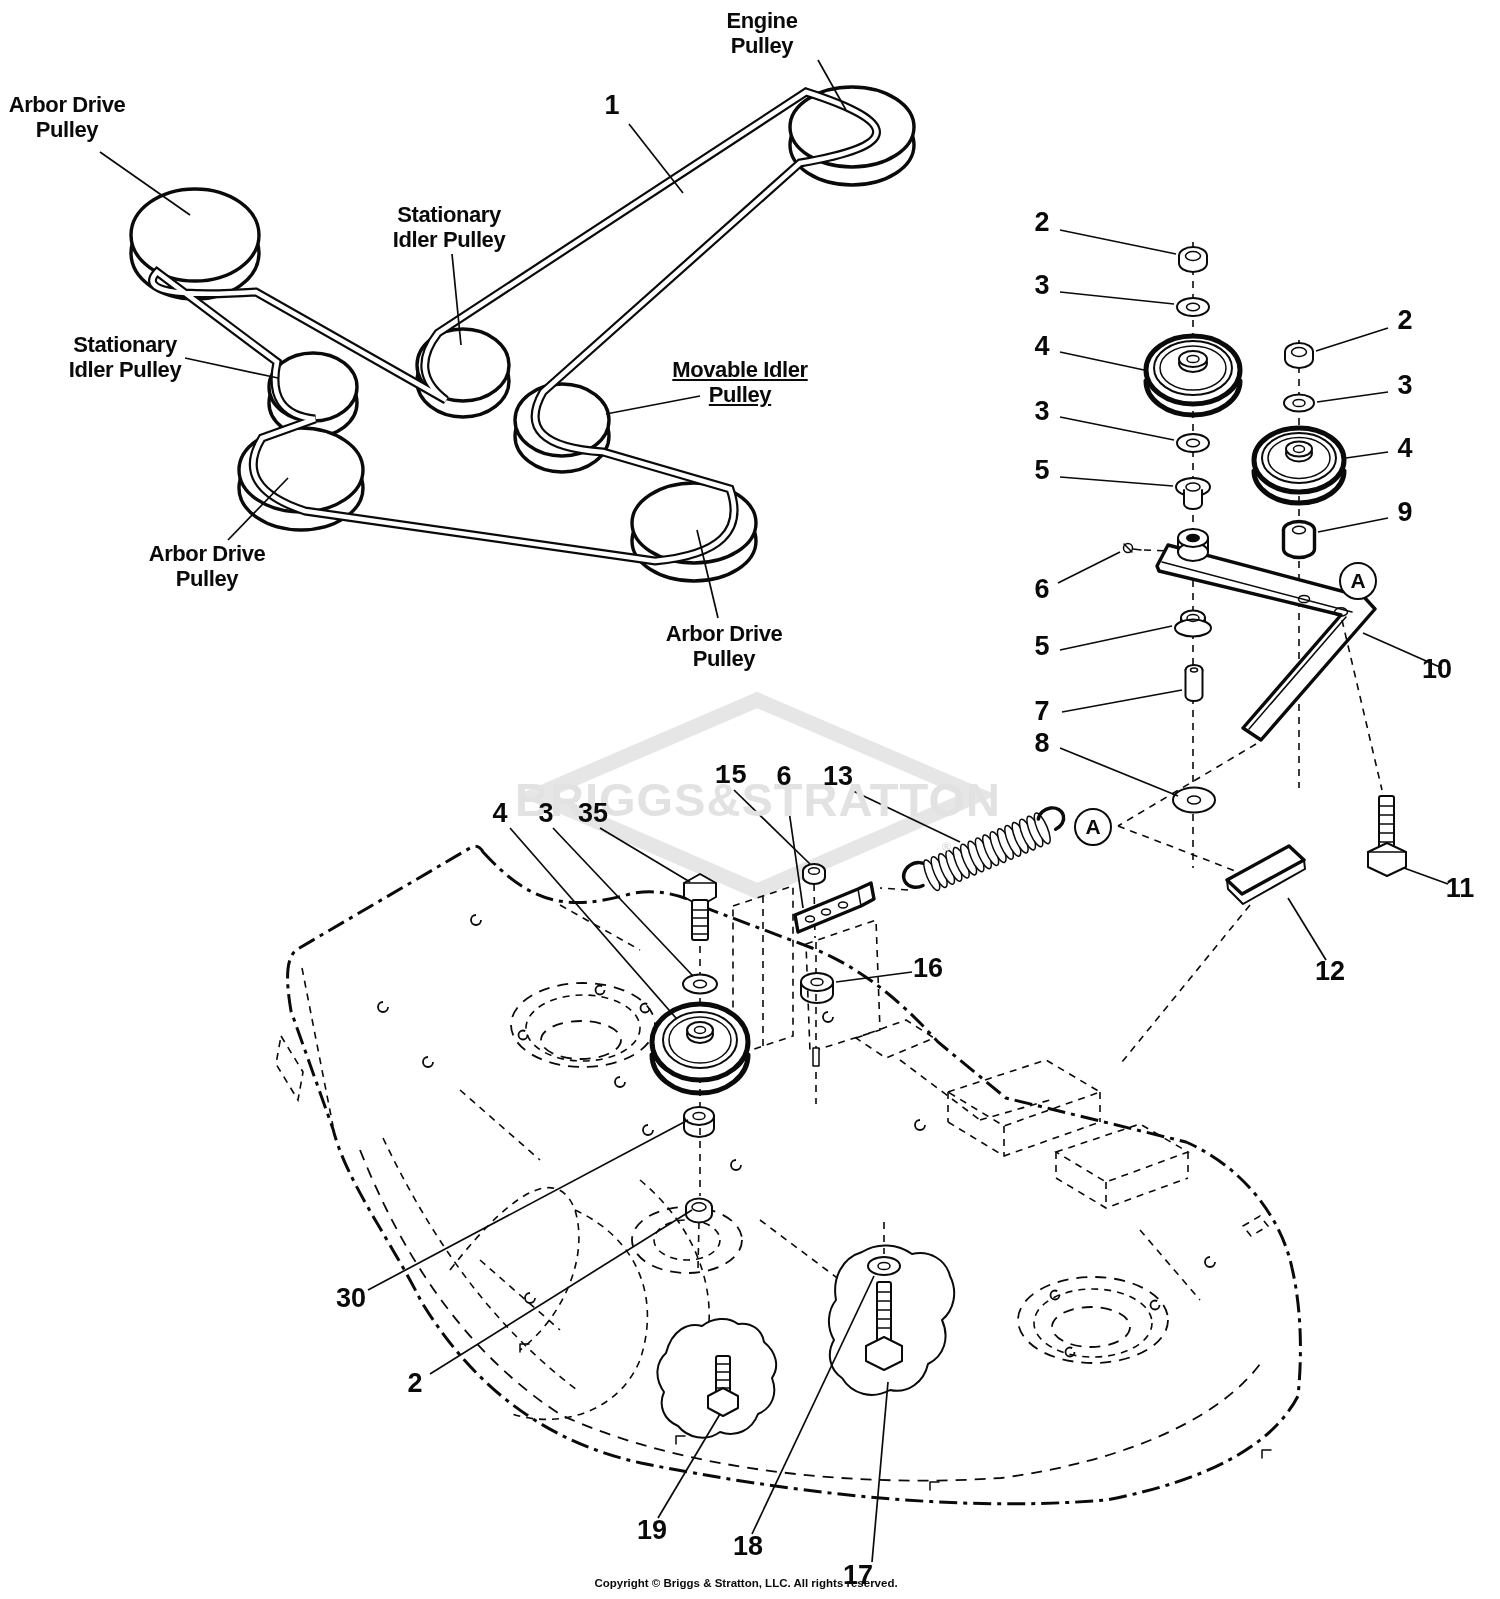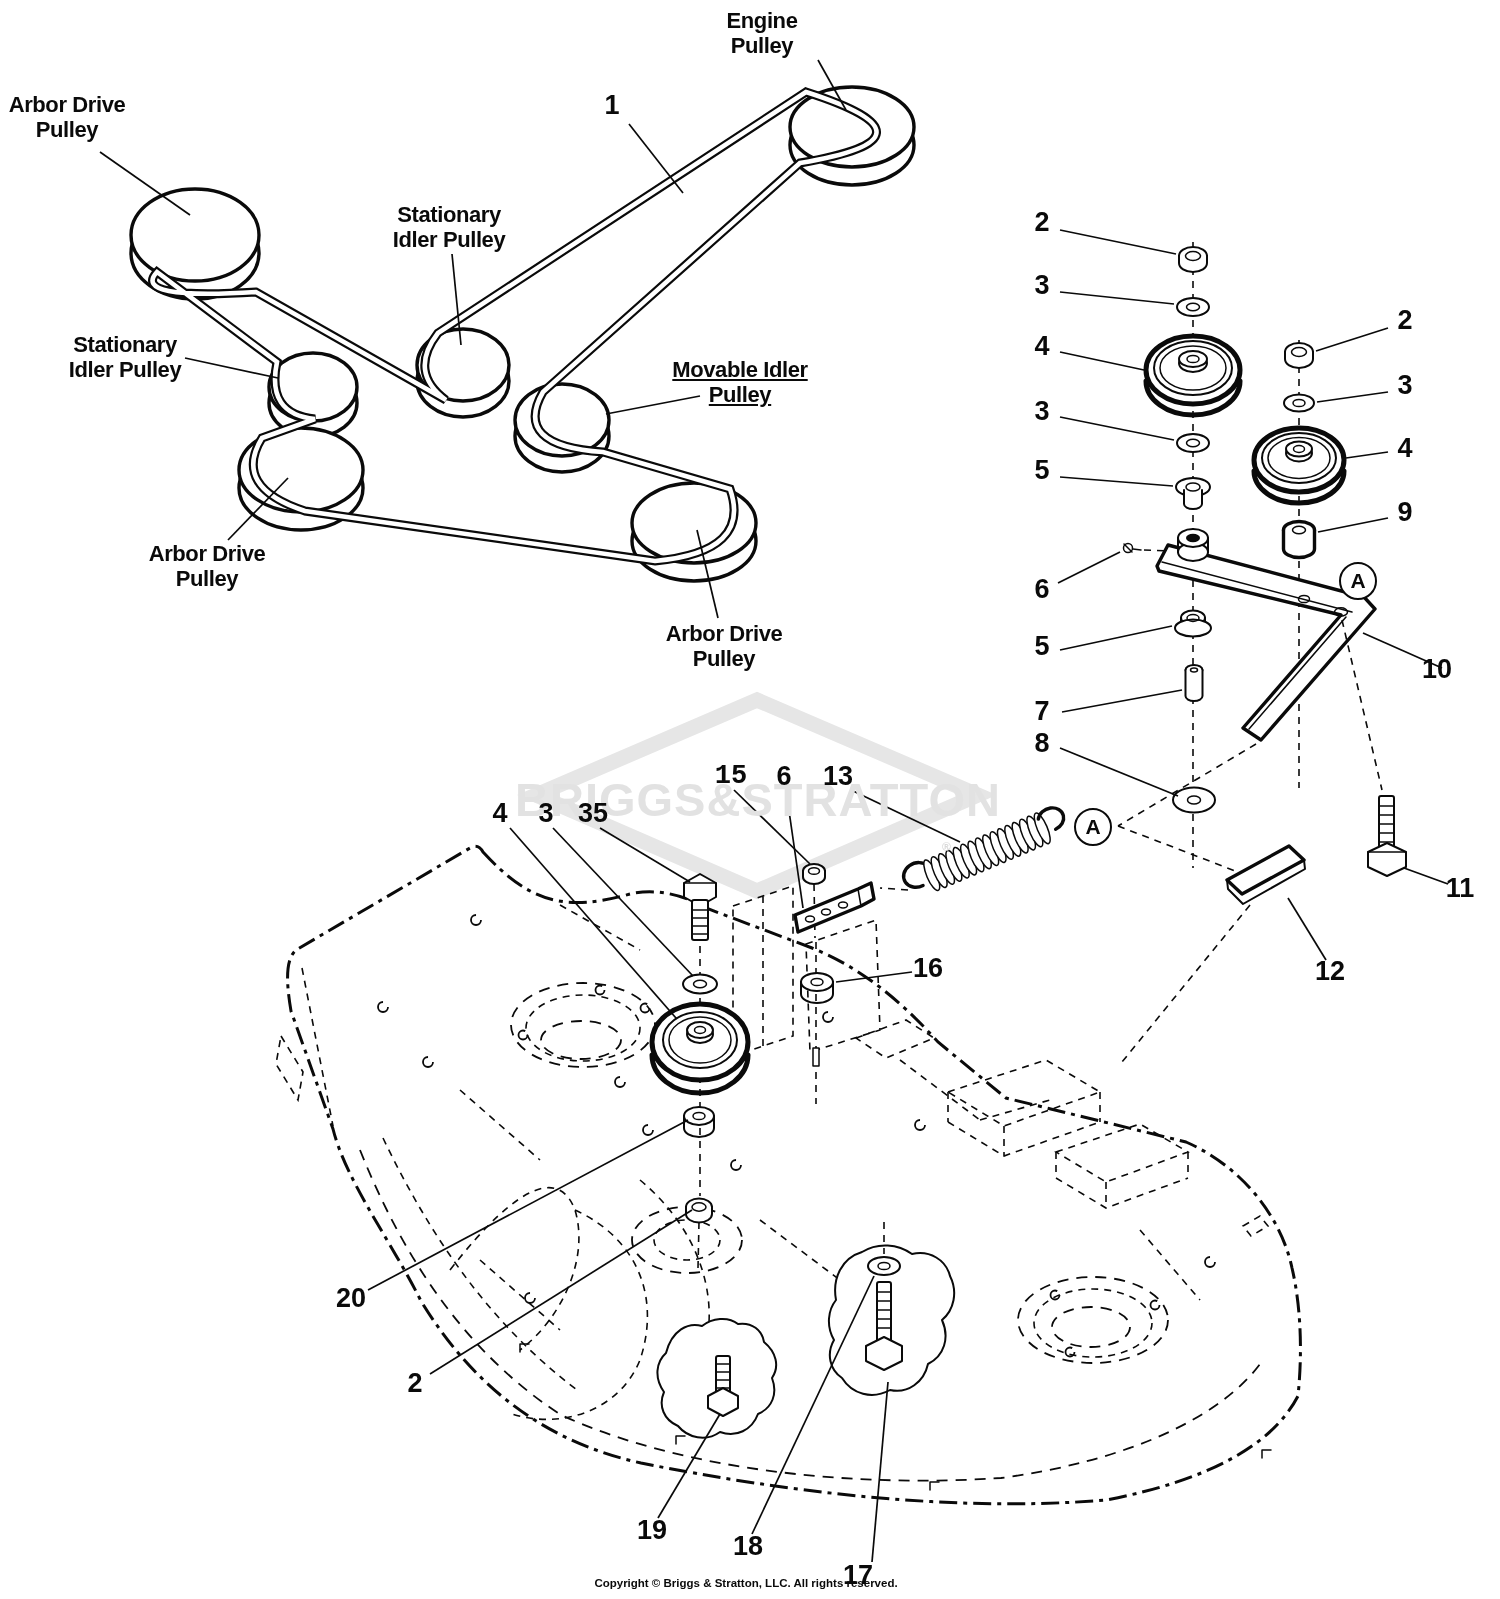--- a/index.html
+++ b/index.html
@@ -396,21 +396,21 @@
   <span class="co" style="left:1460px;top:875px;">11</span>
   <span class="co" style="left:1330px;top:958px;">12</span>
 
   <span class="co" style="left:500px;top:800px;">4</span>
   <span class="co" style="left:546px;top:800px;">3</span>
   <span class="co" style="left:593px;top:800px;">35</span>
   <span class="co" style="left:731px;top:763px;font-family:Liberation Mono, monospace;">15</span>
   <span class="co" style="left:784px;top:763px;">6</span>
   <span class="co" style="left:838px;top:763px;">13</span>
   <span class="co" style="left:928px;top:955px;">16</span>
-  <span class="co" style="left:351px;top:1285px;">20</span>
+  <span class="co" style="left:351px;top:1285px;">30</span>
   <span class="co" style="left:415px;top:1370px;">2</span>
   <span class="co" style="left:652px;top:1517px;">19</span>
   <span class="co" style="left:748px;top:1533px;">18</span>
   <span class="co" style="left:858px;top:1562px;">17</span>
 
   <div class="acirc" style="left:1358px;top:581px;">
     <span>A</span>
   </div>
   <div class="acirc" style="left:1093px;top:827px;">
     <span>A</span>

